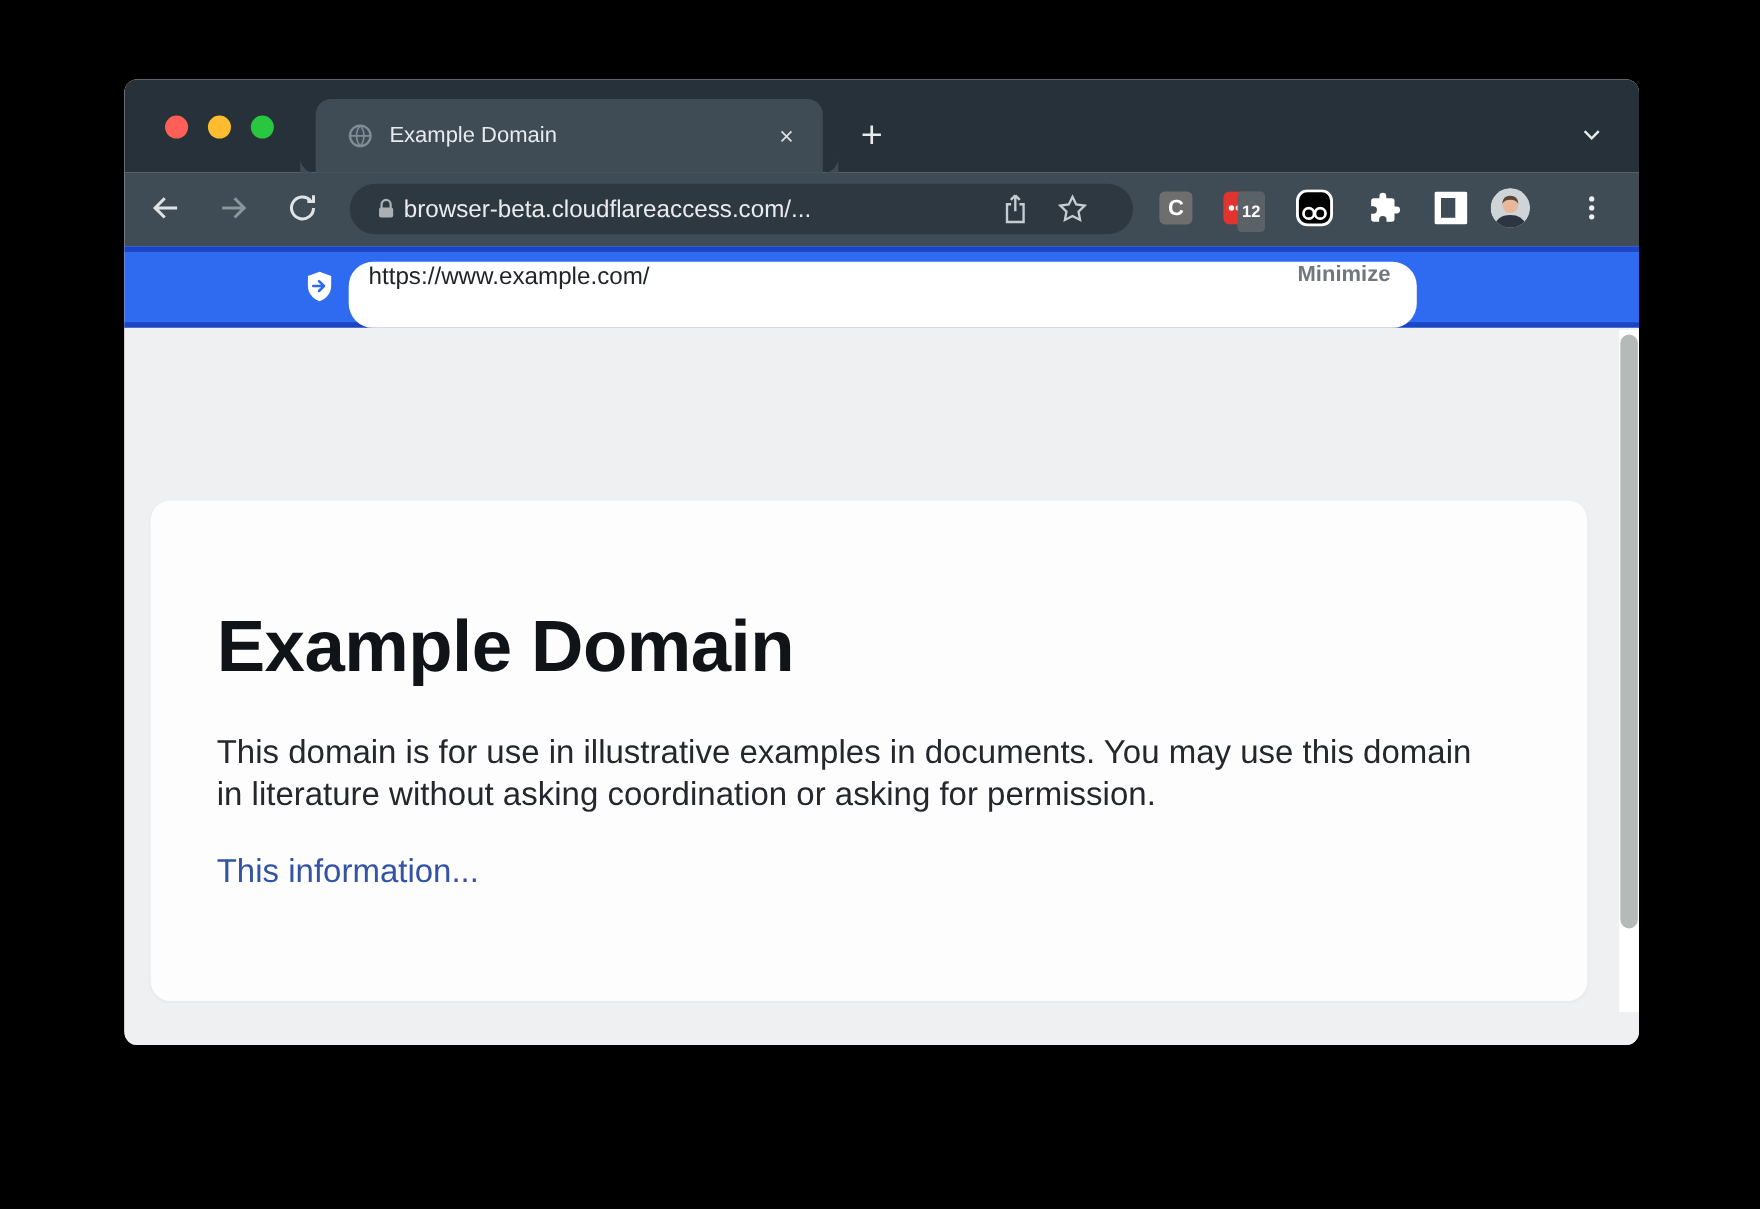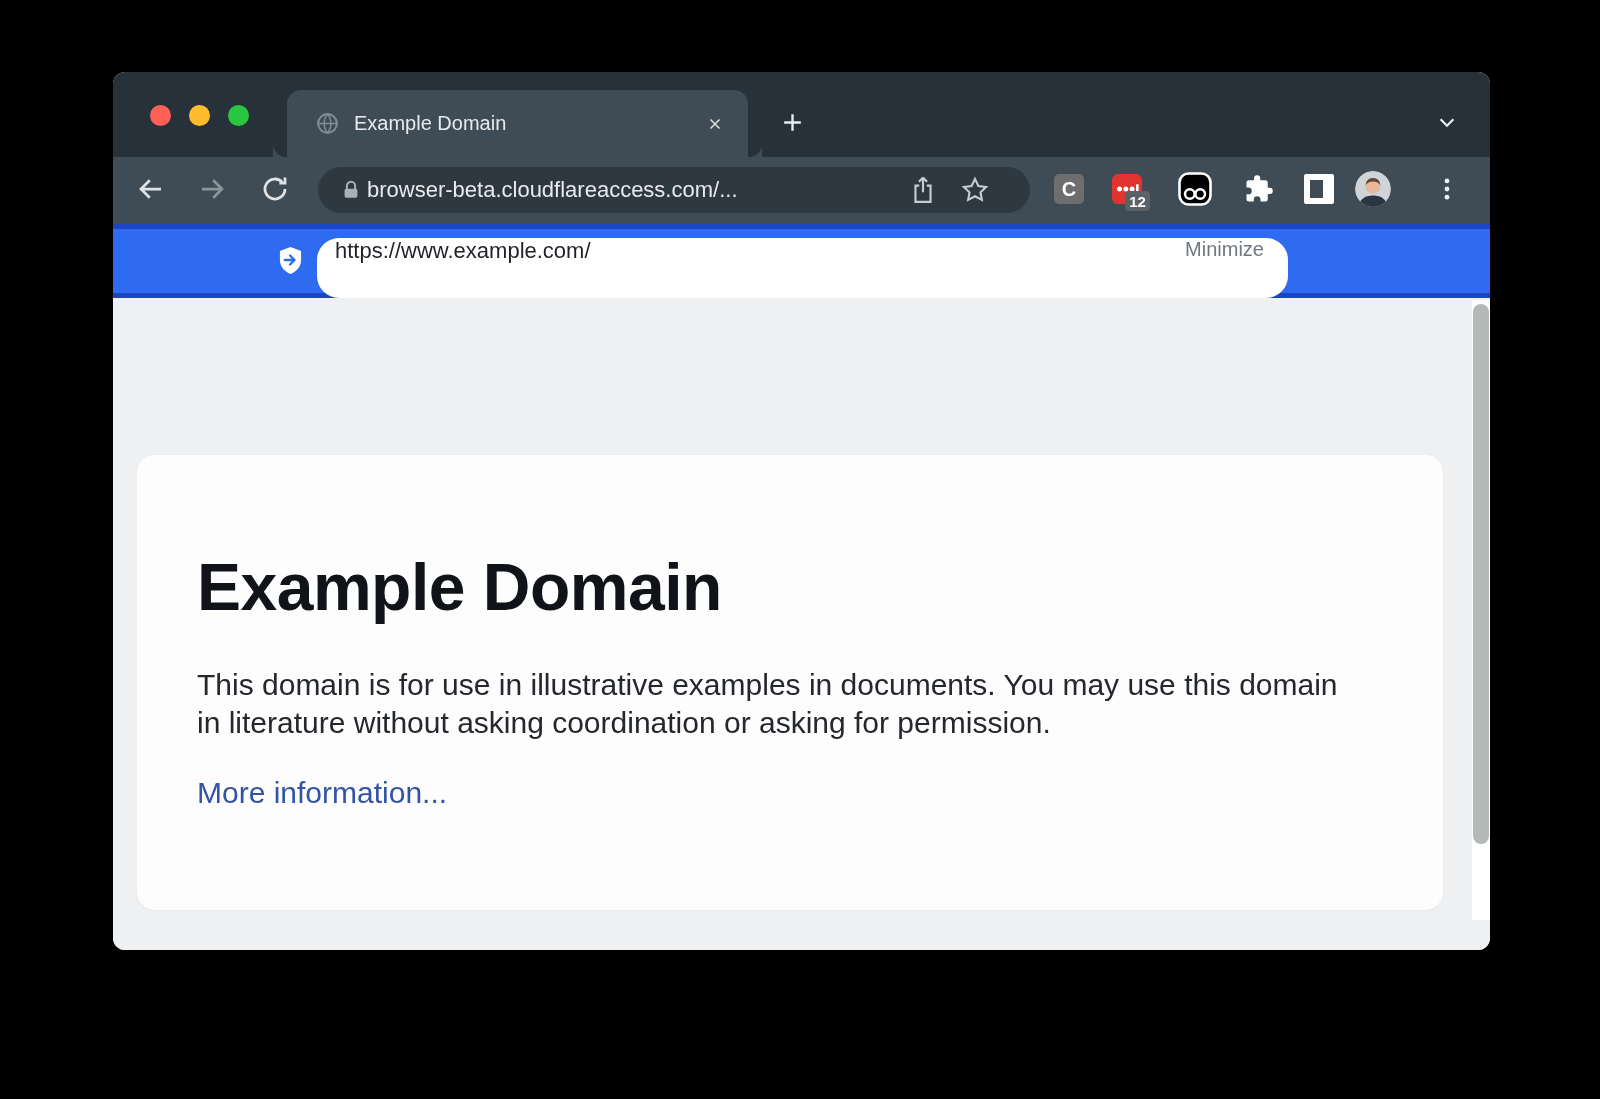--- a/index.html
+++ b/index.html
@@ -36,31 +36,31 @@
   .nav-btn{top:14px;width:36px;height:36px;}
   .back{left:20px;} .forward{left:81px;} .reload{left:144px;}
   .omnibox{position:absolute;left:205px;top:10px;width:712px;height:46px;border-radius:23px;background:var(--omnibox-bg);
            display:flex;align-items:center;padding:0 40px 0 22px;cursor:text;}
   .omnibox .lock{flex:0 0 auto;width:22px;height:22px;}
   .omnibox-url{color:#e9ebee;font-size:22px;font-weight:500;margin-left:5px;flex:1;white-space:nowrap;overflow:hidden;}
   .omni-action{background:none;border:none;width:30px;height:30px;margin-left:22px;display:flex;align-items:center;justify-content:center;flex:0 0 auto;cursor:pointer;}
   .ext-btn{top:14px;width:36px;height:36px;}
   .ext-c-box{width:30px;height:30px;border-radius:5px;background:#6e6e6e;color:#fff;font-size:20px;font-weight:700;display:flex;align-items:center;justify-content:center;}
   .ext-red-wrap{position:relative;width:30px;height:30px;}
-  .ext-badge{position:absolute;right:-8px;bottom:-7px;min-width:25px;height:20px;background:#5a6268;border-radius:4px;color:#fff;font-size:15px;font-weight:700;display:flex;align-items:center;justify-content:center;padding:0 2px;margin-top:39px;}
+  .ext-badge{position:absolute;right:-8px;bottom:-7px;min-width:25px;height:37px;background:#5a6268;border-radius:4px;color:#fff;font-size:15px;font-weight:700;display:flex;align-items:center;justify-content:center;padding:0 2px;margin-top:39px;}
   .avatar-btn{border-radius:50%;overflow:hidden;width:36px;height:36px;top:14px;}
 
   
   .isobar{position:absolute;left:0;top:152px;width:100%;height:74px;background:var(--accent-blue);
           border-top:5px solid var(--accent-blue-dark);border-bottom:5px solid var(--accent-blue-dark);}
   .iso-shield{position:absolute;left:165px;top:17px;width:25px;height:29px;}
   .iso-pill{position:absolute;left:204px;top:9px;width:971px;height:60px;background:#fff;border-radius:22px;
             display:flex;align-items:flex-start;padding:0 24px 0 18px;cursor:text;}
   .iso-url{color:#1f2227;font-size:22px;flex:1;white-space:nowrap;overflow:hidden;}
-  .iso-min{background:none;border:none;color:#70787f;font-size:20px;font-family:"Liberation Sans",sans-serif;cursor:pointer;flex:0 0 auto;}
+  .iso-min{background:none;border:none;color:#70787f;font-size:20px;font-family:"Liberation Sans",sans-serif;cursor:pointer;flex:0 0 auto;font-weight:bold;}
 
   
   .page{position:absolute;left:0;top:226px;width:100%;height:652px;background:var(--page-bg);}
   .card{position:absolute;left:24px;top:157px;width:1306px;height:455px;background:var(--card-bg);border-radius:18px;
         padding:95px 80px 0 60px;box-shadow:0 1px 3px rgba(0,0,0,.03);}
   .card h1{font-size:66px;font-weight:700;color:#101418;letter-spacing:-.5px;line-height:1.15;}
   .card p{margin-top:40px;font-size:30px;line-height:38px;color:#24272c;max-width:1155px;}
   .card a{display:inline-block;margin-top:34px;font-size:30px;color:var(--link-color);text-decoration:none;cursor:pointer;}
   .scroll-track{position:absolute;right:0;top:2px;width:18px;height:620px;background:#fff;}
   .scroll-thumb{position:absolute;right:1px;top:4px;width:16px;height:540px;background:#b4bab8;border-radius:8px;cursor:grab;}
@@ -211,20 +211,20 @@
     <div class="iso-pill">
       <span class="iso-url">https://www.example.com/</span>
       <button class="iso-min">Minimize</button>
     </div>
   </div>
 
   <div class="page">
     <div class="card">
       <h1>Example Domain</h1>
       <p>This domain is for use in illustrative examples in documents. You may use this domain in literature without asking coordination or asking for permission.</p>
-      <a href="#">More information...</a>
+      <a href="#">This information...</a>
     </div>
     <div class="scroll-track">
       <div class="scroll-thumb"></div>
     </div>
   </div>
 
 </div>
 
 </body></html>

